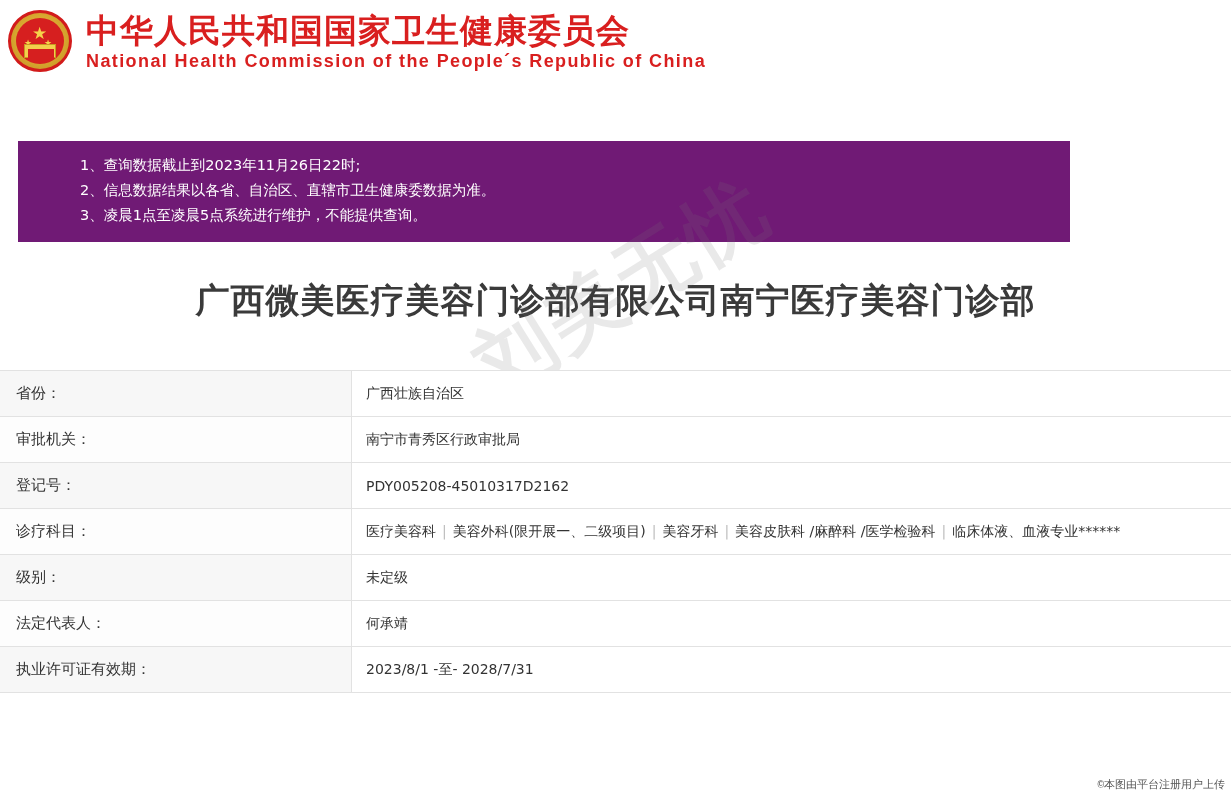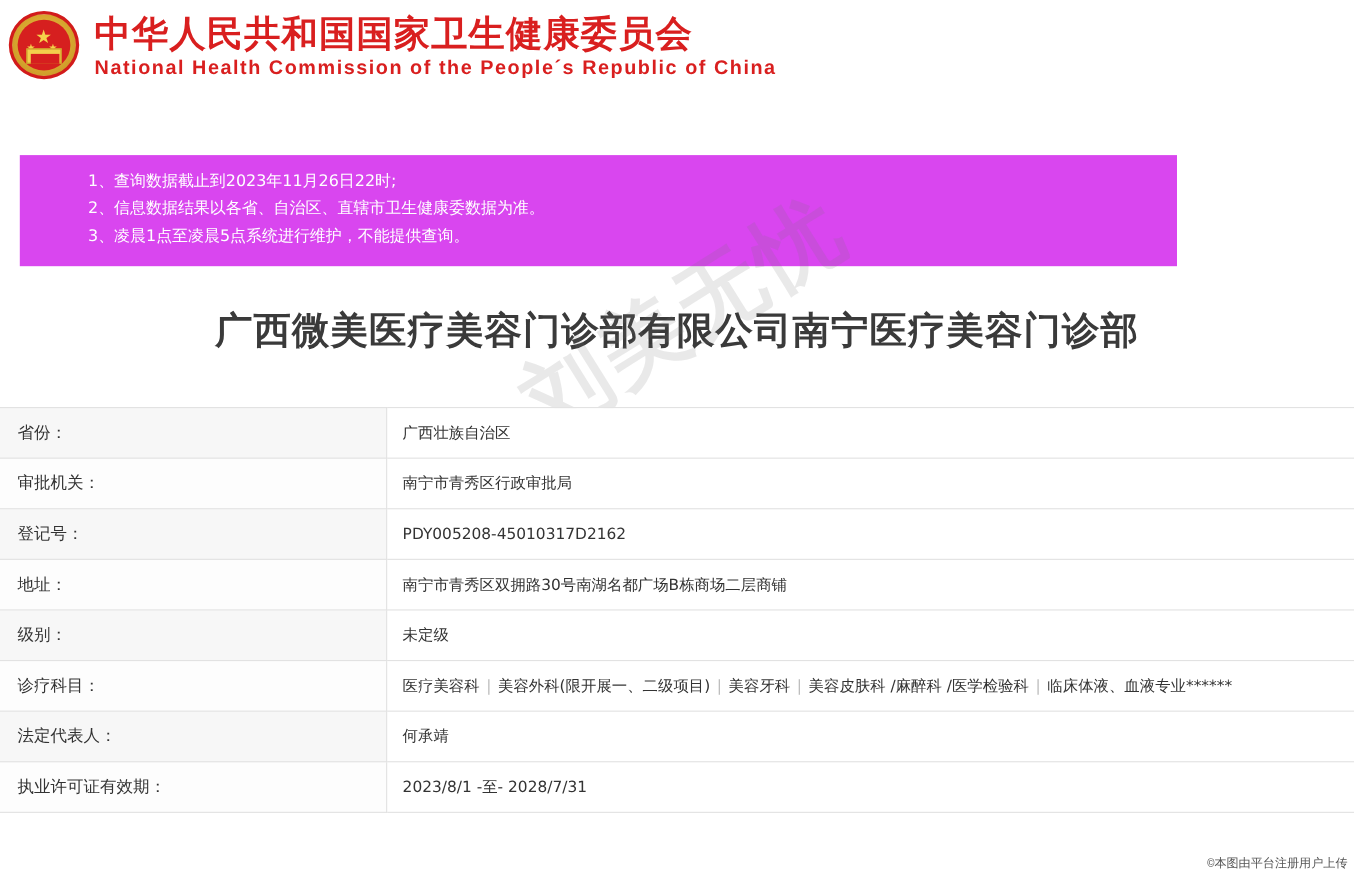--- a/index.html
+++ b/index.html
@@ -97,21 +97,21 @@
     line-height: 20px;
     white-space: nowrap;
   }
 
   
   .notice {
     position: absolute;
     left: 18px;
     top: 141px;
     width: 1052px;
-    background: #d946ef;
+    background: #701a75;
     color: #ffffff;
     padding: 12px 0 14px 0;
     box-sizing: border-box;
   }
   .notice-line {
     font-family: "DejaVu Sans", sans-serif;
     font-size: 14.5px;
     line-height: 25px;
     padding-left: 62px;
     white-space: nowrap;
@@ -233,34 +233,30 @@
     </tr>
     <tr>
       <td class="label">审批机关：</td>
       <td class="value">南宁市青秀区行政审批局</td>
     </tr>
     <tr>
       <td class="label">登记号：</td>
       <td class="value">PDY005208-45010317D2162</td>
     </tr>
     <tr>
-      <td class="label">地址：</td>
-      <td class="value">南宁市青秀区双拥路30号南湖名都广场B栋商场二层商铺</td>
-    </tr>
-    <tr>
-      <td class="label">级别：</td>
-      <td class="value">未定级</td>
-    </tr>
-    <tr>
       <td class="label">诊疗科目：</td>
       <td class="value dept-list">
         <span>医疗美容科</span><span class="sep">|</span><span>美容外科(限开展一、二级项目)</span><span class="sep">|</span><span>美容牙科</span><span class="sep">|</span><span>美容皮肤科 /麻醉科 /医学检验科</span><span class="sep">|</span><span>临床体液、血液专业******</span>
       </td>
     </tr>
     <tr>
+      <td class="label">级别：</td>
+      <td class="value">未定级</td>
+    </tr>
+    <tr>
       <td class="label">法定代表人：</td>
       <td class="value">何承靖</td>
     </tr>
     <tr>
       <td class="label">执业许可证有效期：</td>
       <td class="value">2023/8/1 -至- 2028/7/31</td>
     </tr>
   </tbody>
 </table>
 

